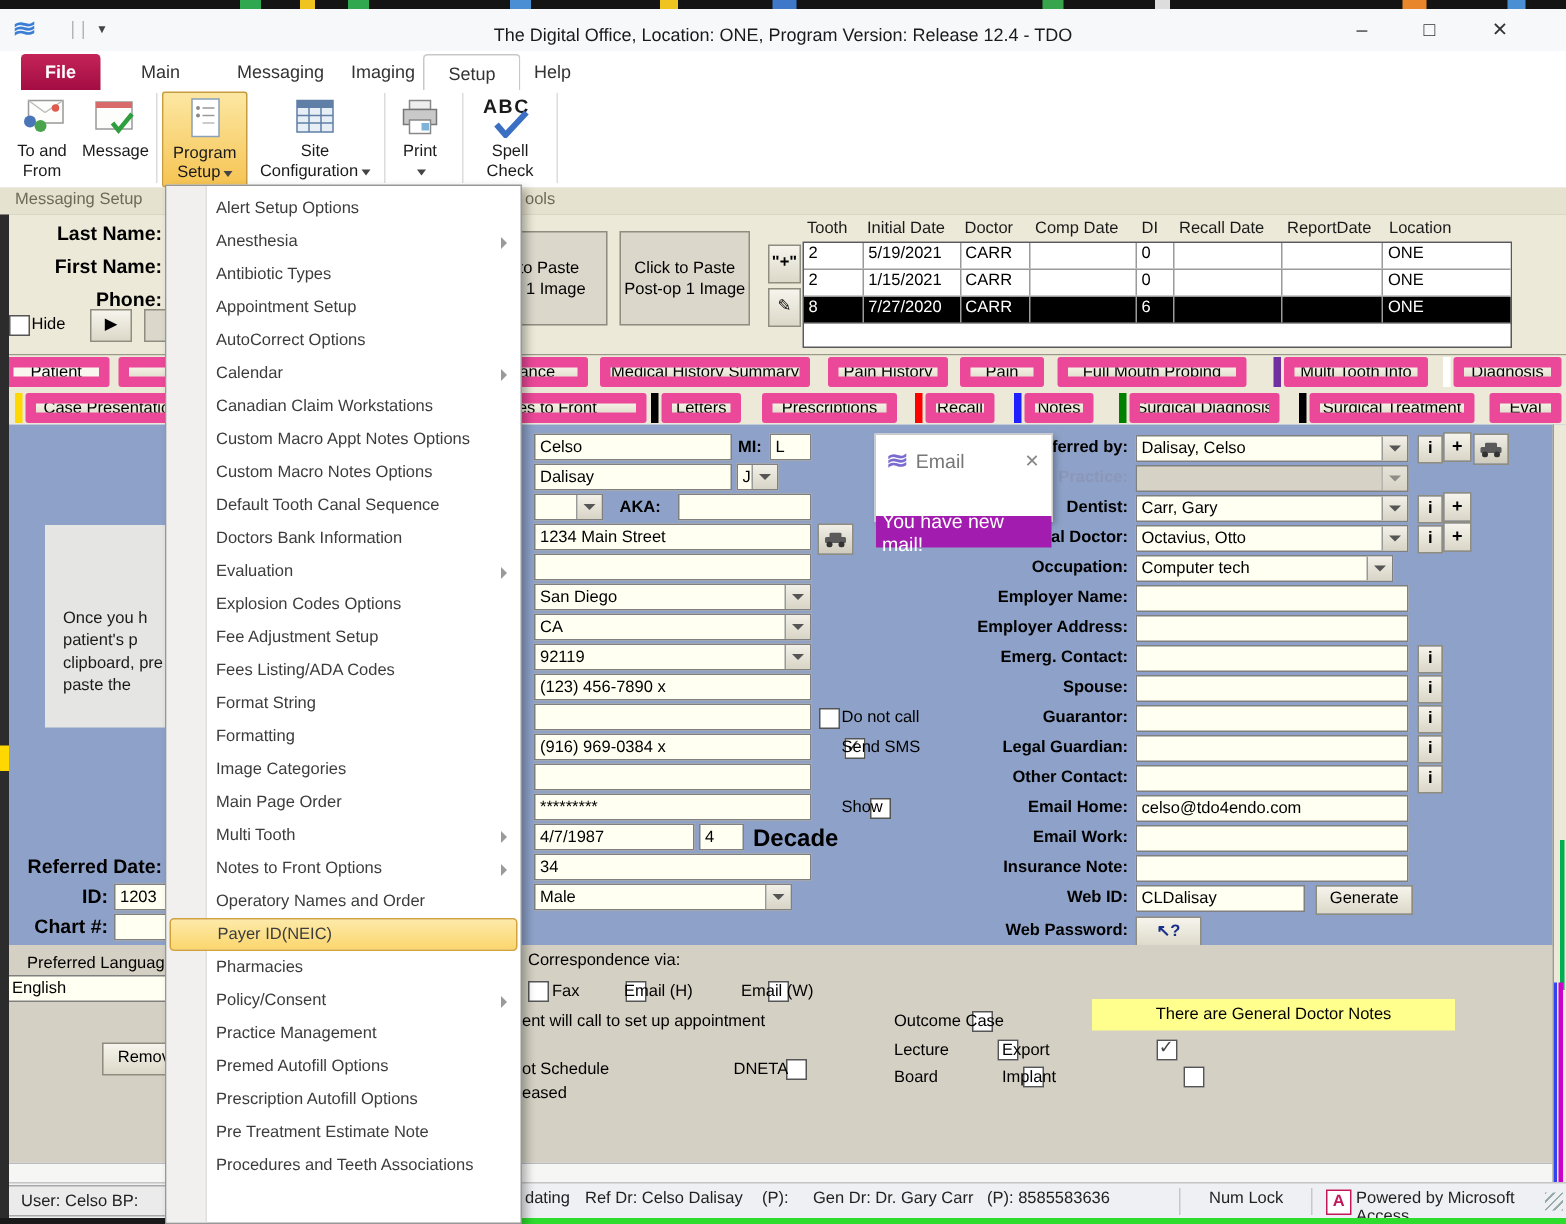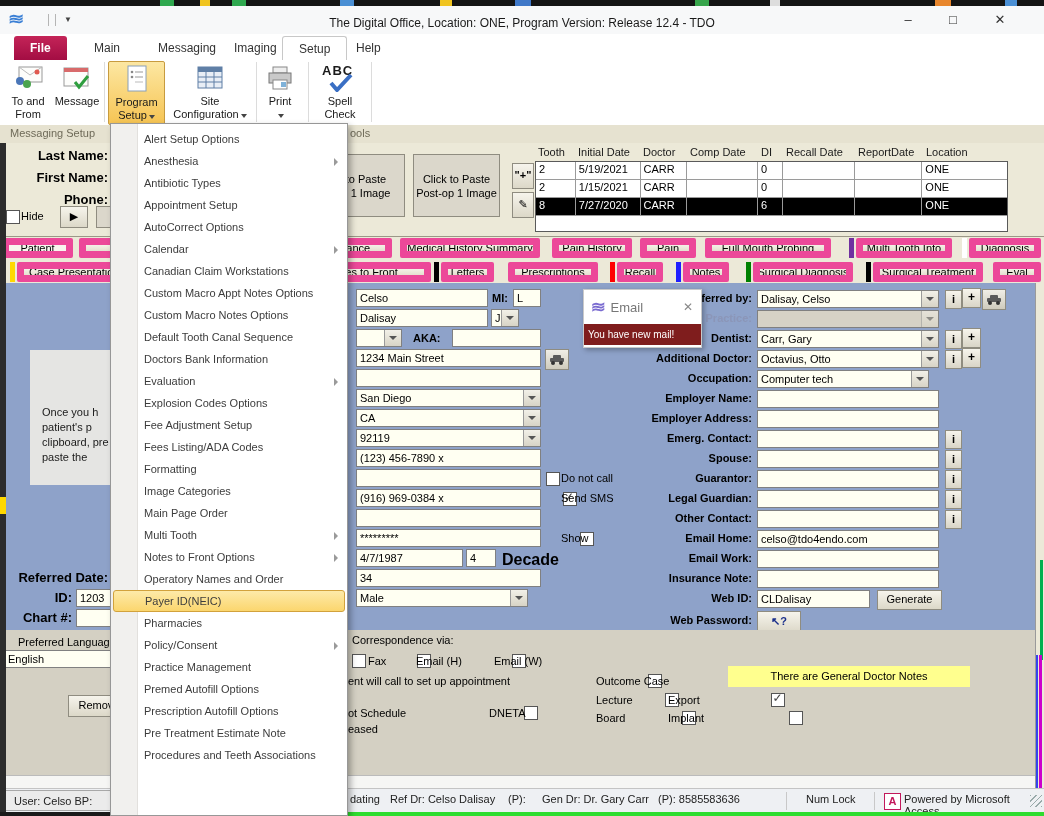--- a/index.html
+++ b/index.html
@@ -65,21 +65,21 @@
   .cblbl{font-size:11px;}
   .ibtn{width:15px;height:17px;background:linear-gradient(#f6f4ec,#d9d5c7);border:1px solid #8f8c80;font-weight:bold;text-align:center;line-height:16px;font-size:11px;}
   .pbtn{width:17px;height:18px;background:linear-gradient(#f6f4ec,#d9d5c7);border:1px solid #8f8c80;font-weight:bold;text-align:center;line-height:16px;font-size:12px;}
   .carbtn{width:22px;height:19px;background:linear-gradient(#f0eee6,#cfcbbd);border:1px solid #8f8c80;display:flex;align-items:center;justify-content:center;}
   .hintbox{background:#e5e5e3;color:#1a1a1a;font-size:11px;line-height:15px;padding-top:55px;padding-left:12px;}
   
   .popup{left:583px;top:289px;width:117px;height:57px;background:#fff;border:1px solid #c9c9c9;box-shadow:2px 2px 5px rgba(0,0,0,.3);z-index:30;}
   .popup .ptitle{height:34px;display:flex;align-items:center;padding:0 8px;color:#777;font-size:13px;}
   .popup .swirl{color:#7a6bd0;font-weight:bold;font-size:15px;margin-right:6px;transform:scaleX(1.2);}
   .popup .px{margin-left:auto;color:#888;font-size:12px;}
-  .popup .pred{height:21px;background:#7f1d1d;color:#fff;font-size:10px;display:flex;align-items:center;padding:0 4px;}
+  .popup .pred{height:21px;background:#a21caf;color:#fff;font-size:13px;display:flex;align-items:center;padding:0 4px;margin-top:20px;}
   
   .graybg{left:0;top:630px;width:1044px;height:145px;background:#d4d0c3;}
   .whiteband{left:0;top:775px;width:1044px;height:13px;background:#f6f6f4;border-top:1px solid #bbb;}
   .note{background:#ffff8e;text-align:center;line-height:21px;font-size:11px;}
   
   .status{left:0;top:788px;width:1044px;height:24px;background:#eef0f3;border-top:1px solid #c4c4c4;font-size:11px;color:#222;}
   .userbox{left:2px;top:1px;width:331px;height:21px;background:#ebebeb;border:1px solid #a8a8a8;line-height:21px;padding-left:11px;box-sizing:border-box;}
   .ssep{top:3px;width:1px;height:18px;background:#c8c8c8;}
   .acclogo{top:4px;width:15px;height:15px;border:1px solid #c2185b;color:#c2185b;font-weight:bold;text-align:center;line-height:14px;background:#fff;}
   .grip{right:2px;top:6px;width:12px;height:12px;background:
@@ -683,20 +683,23 @@
       <div class="mi">
         <span class="mi-label">Explosion Codes Options</span>
       </div>
       <div class="mi">
         <span class="mi-label">Fee Adjustment Setup</span>
       </div>
       <div class="mi">
         <span class="mi-label">Fees Listing/ADA Codes</span>
       </div>
       <div class="mi">
+        <span class="mi-label">Format String</span>
+      </div>
+      <div class="mi">
         <span class="mi-label">Formatting</span>
       </div>
       <div class="mi">
         <span class="mi-label">Image Categories</span>
       </div>
       <div class="mi">
         <span class="mi-label">Main Page Order</span>
       </div>
       <div class="mi has-sub">
         <span class="mi-label">Multi Tooth</span>

